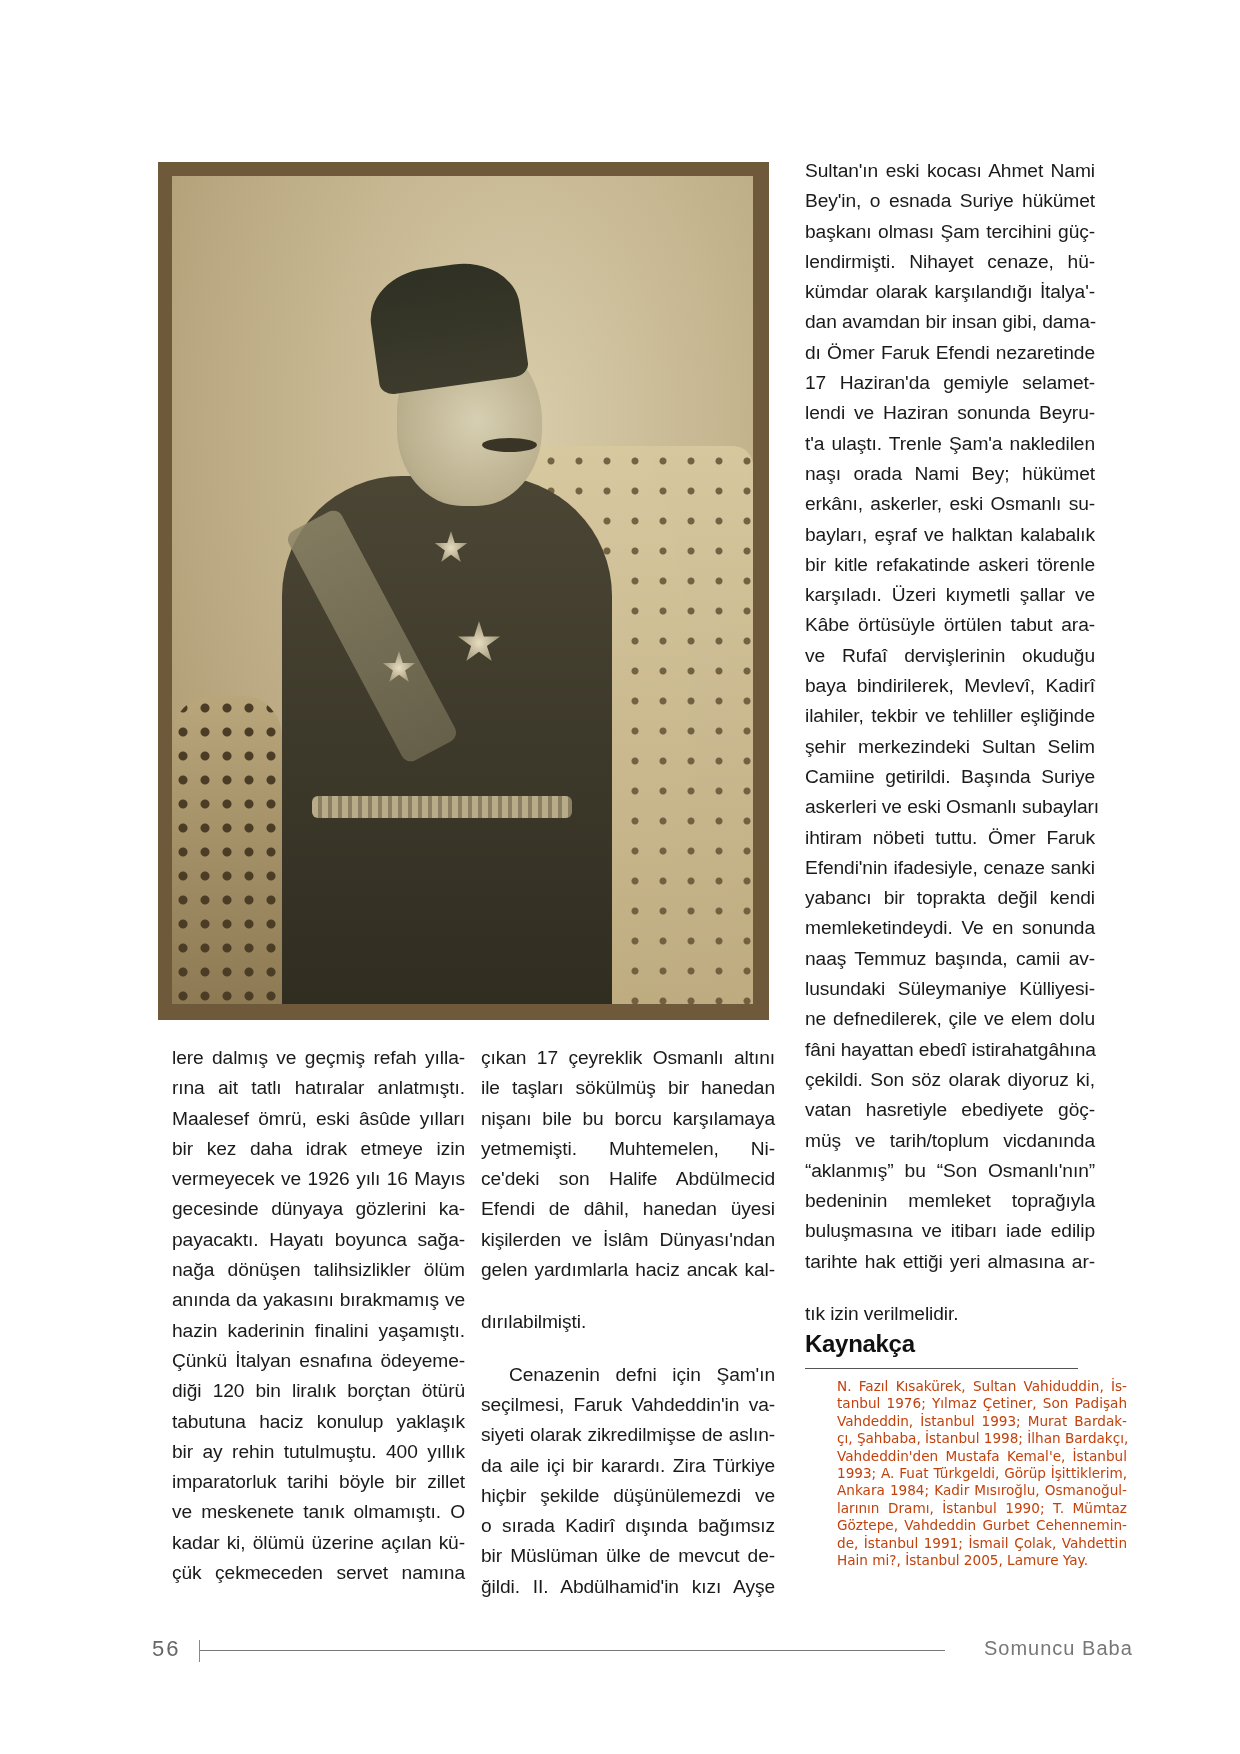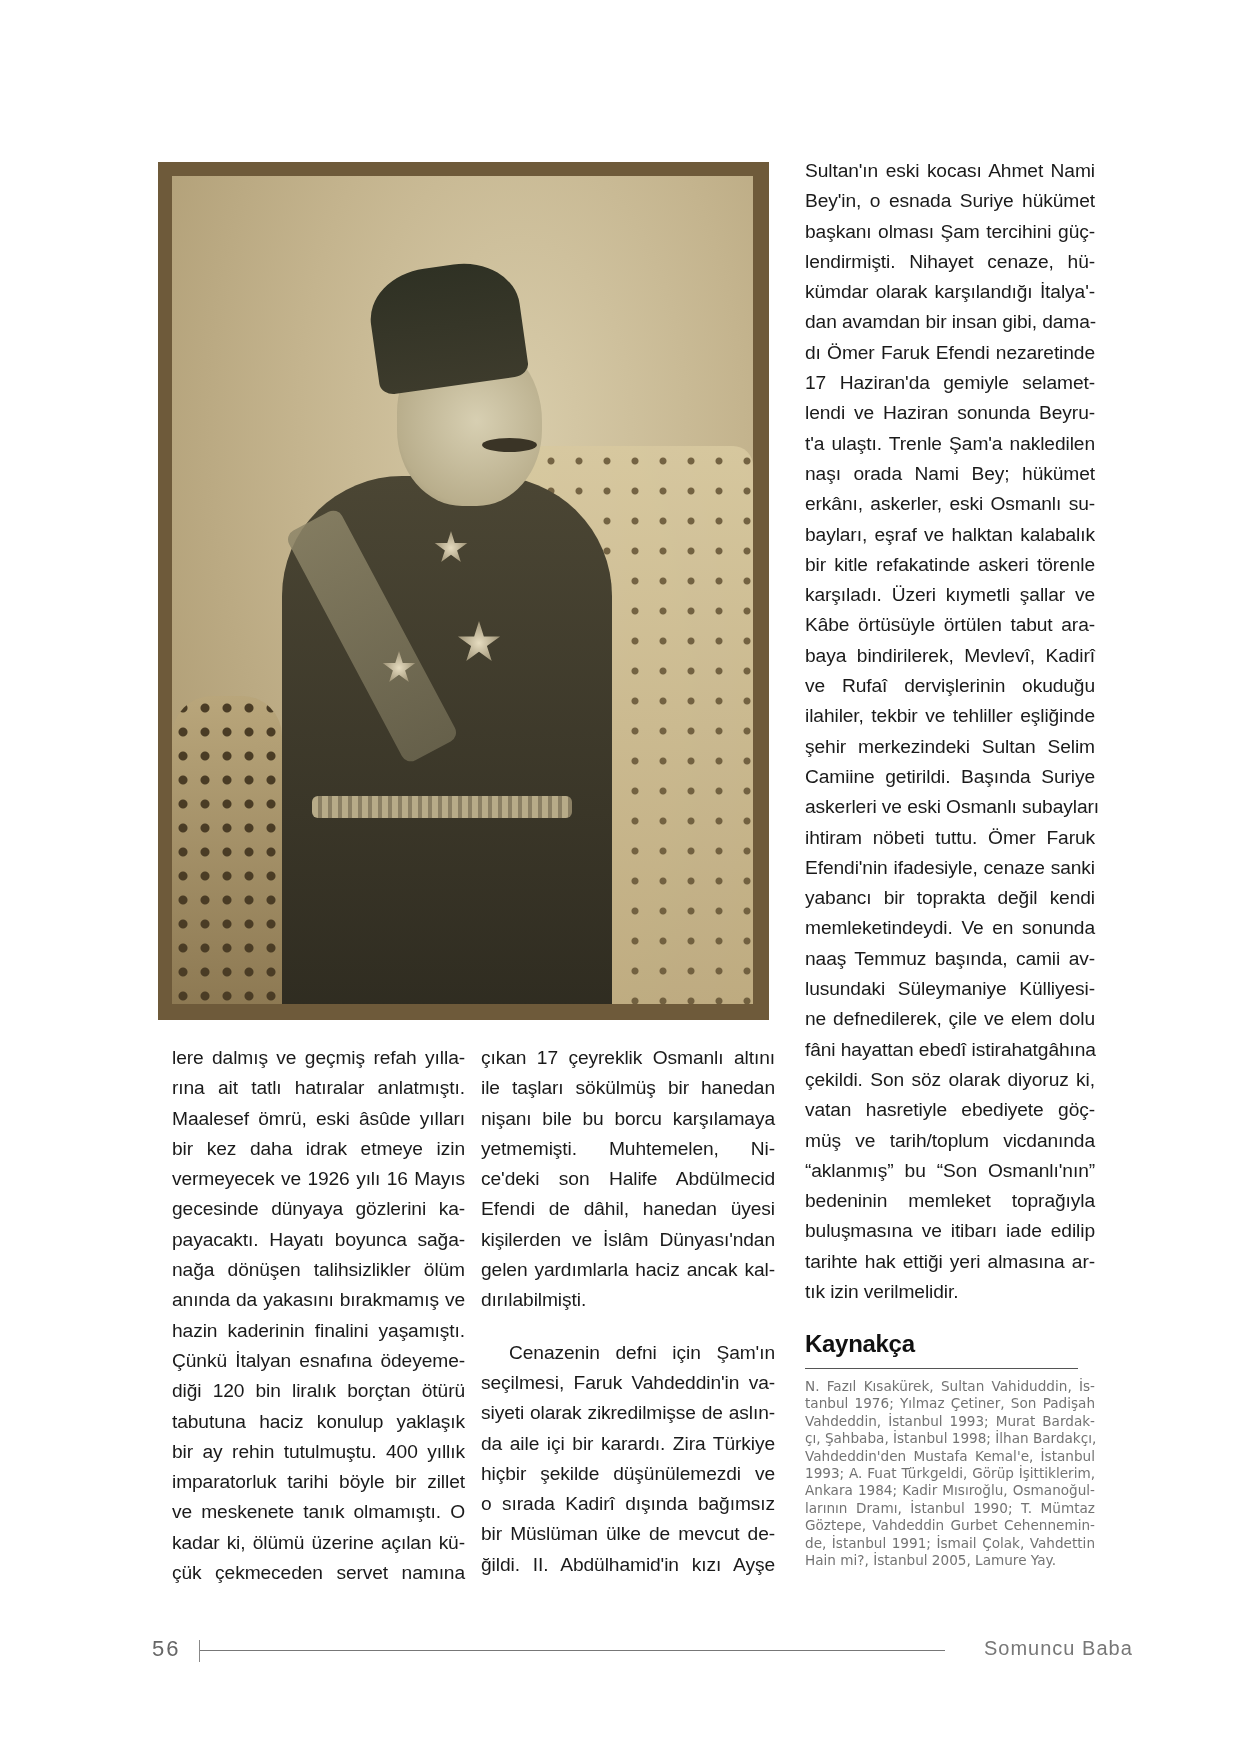--- a/index.html
+++ b/index.html
@@ -57,34 +57,34 @@
     background: #3a3426; border-radius: 50%;
   }
   .medal { position: absolute; width: 34px; height: 34px;
     background: radial-gradient(circle, #e6dcc0 0%, #a89d80 60%, #5a5340 100%);
     clip-path: polygon(50% 0,61% 35%,98% 35%,68% 57%,79% 91%,50% 70%,21% 91%,32% 57%,2% 35%,39% 35%); }
   .col {
     position: absolute; font-size: 19.2px; line-height: 30.3px; text-align: justify;
     text-align-last: left; hyphens: manual; letter-spacing: -0.1px;
   }
   .col .line { display: block; text-align: justify; text-align-last: justify; white-space: nowrap; }
-  .col .line.last { text-align-last: left; }
+  .col .line.last { text-align-last: left; margin-top: 22px; }
   .col-left  { left: 172px; top: 1043px; width: 293px; }
   .col-mid   { left: 481px; top: 1043px; width: 294px; }
   .col-right { left: 805px; top: 156px;  width: 290px; }
   .indent { padding-left: 28px; }
   .gap { height: 22px; }
   .ref-title {
     position: absolute; left: 805px; top: 1330px; font-size: 24px; font-weight: bold;
     color: #111; font-family: Liberation Sans, sans-serif; letter-spacing: -0.3px;
   }
   .ref-rule { position: absolute; left: 805px; top: 1368px; width: 273px; height: 1px; background: #555; }
   .refs {
-    position: absolute; left: 805px; top: 1378px; width: 290px; font-size: 13.6px; line-height: 17.4px;
-    color: #737373; font-family: "DejaVu Sans", sans-serif;
+    position: absolute; left: 837px; top: 1378px; width: 290px; font-size: 13.6px; line-height: 17.4px;
+    color: #c2410c; font-family: "DejaVu Sans", sans-serif;
   }
   .refs .line { display: block; text-align: justify; text-align-last: justify; white-space: nowrap; }
   .refs .line.last { text-align-last: left; }
   .footer-num { position: absolute; left: 152px; top: 1636px; font-size: 22px; color: #666; letter-spacing: 2px; }
   .footer-tick { position: absolute; left: 199px; top: 1640px; width: 1px; height: 22px; background: #888; }
   .footer-rule { position: absolute; left: 200px; top: 1650px; width: 745px; height: 1px; background: #777; }
   .footer-mag { position: absolute; left: 984px; top: 1637px; font-size: 20px; color: #777; letter-spacing: 1px; }
 </style>
 </head>
 <body>
@@ -157,22 +157,22 @@
   <span class="line">dı Ömer Faruk Efendi nezaretinde</span>
   <span class="line">17 Haziran'da gemiyle selamet-</span>
   <span class="line">lendi ve Haziran sonunda Beyru-</span>
   <span class="line">t'a ulaştı. Trenle Şam'a nakledilen</span>
   <span class="line">naşı orada Nami Bey; hükümet</span>
   <span class="line">erkânı, askerler, eski Osmanlı su-</span>
   <span class="line">bayları, eşraf ve halktan kalabalık</span>
   <span class="line">bir kitle refakatinde askeri törenle</span>
   <span class="line">karşıladı. Üzeri kıymetli şallar ve</span>
   <span class="line">Kâbe örtüsüyle örtülen tabut ara-</span>
+  <span class="line">ve Rufaî dervişlerinin okuduğu</span>
   <span class="line">baya bindirilerek, Mevlevî, Kadirî</span>
-  <span class="line">ve Rufaî dervişlerinin okuduğu</span>
   <span class="line">ilahiler, tekbir ve tehliller eşliğinde</span>
   <span class="line">şehir merkezindeki Sultan Selim</span>
   <span class="line">Camiine getirildi. Başında Suriye</span>
   <span class="line">askerleri ve eski Osmanlı subayları</span>
   <span class="line">ihtiram nöbeti tuttu. Ömer Faruk</span>
   <span class="line">Efendi'nin ifadesiyle, cenaze sanki</span>
   <span class="line">yabancı bir toprakta değil kendi</span>
   <span class="line">memleketindeydi. Ve en sonunda</span>
   <span class="line">naaş Temmuz başında, camii av-</span>
   <span class="line">lusundaki Süleymaniye Külliyesi-</span>

